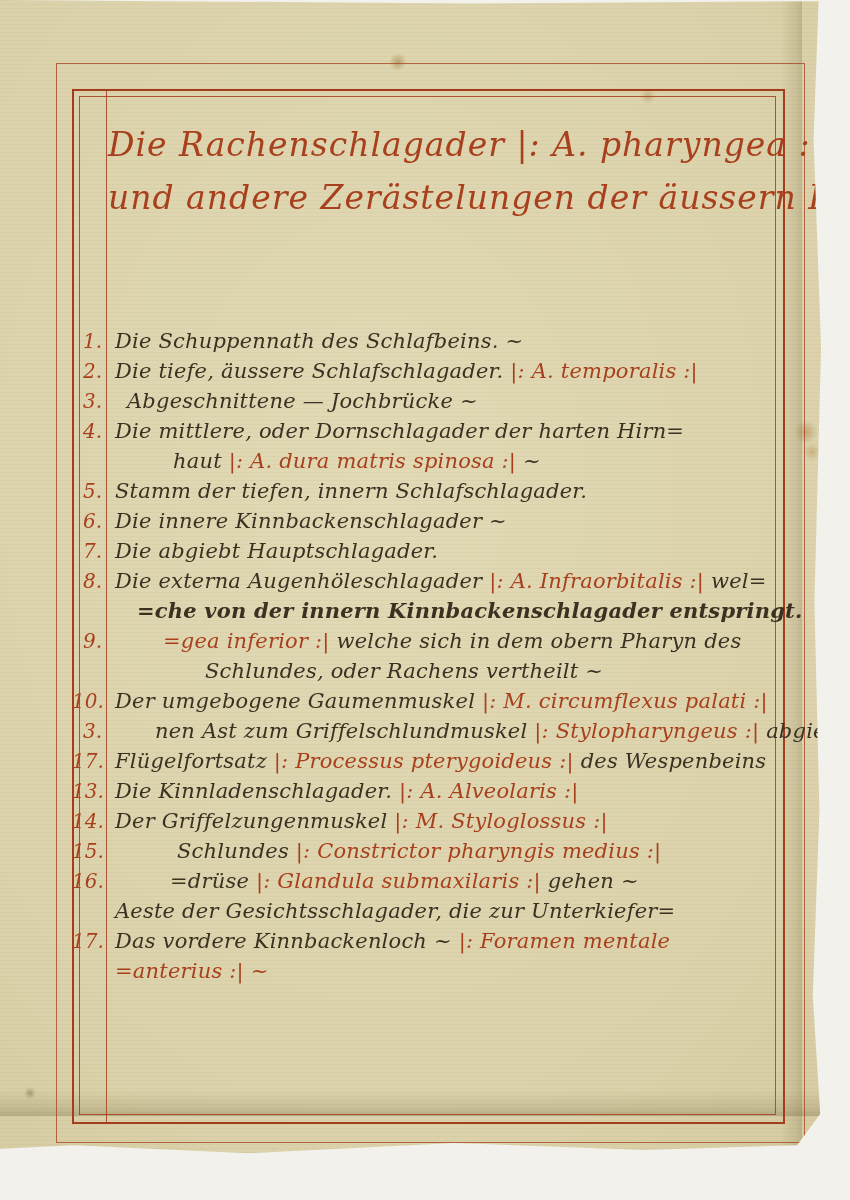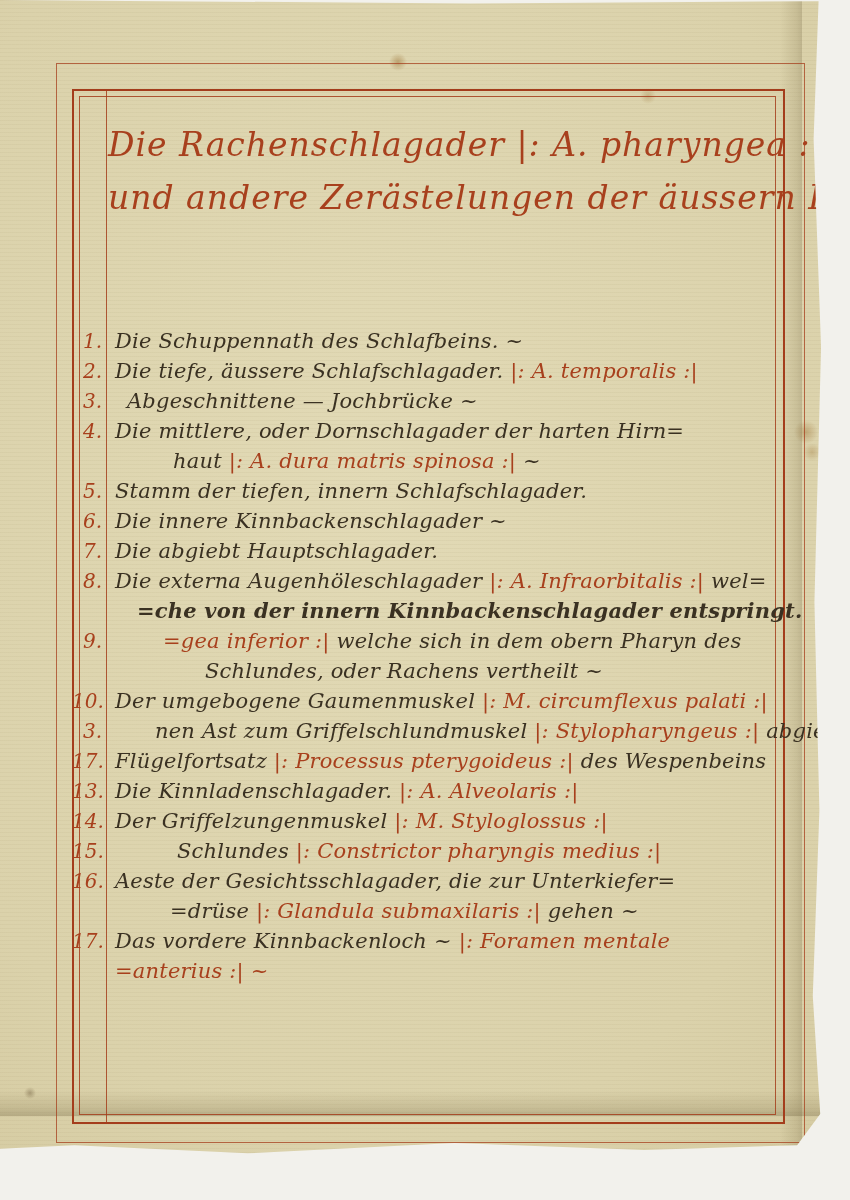--- a/index.html
+++ b/index.html
@@ -196,22 +196,22 @@
         </div>
         <div class="item">
           <div class="item-num">15.</div>
           <div class="item-body">
             <div class="line" style="margin-left: 62px;"><span class="ink-dark">Schlundes </span><span class="ink-red">|: Constrictor pharyngis medius :|</span></div>
           </div>
         </div>
         <div class="item">
           <div class="item-num">16.</div>
           <div class="item-body">
+            <div class="line" style="margin-left: 55px;"><span class="ink-dark">=drüse </span><span class="ink-red">|: Glandula submaxilaris :|</span><span class="ink-dark"> gehen ~</span></div>
             <div class="line"><span class="ink-dark">Aeste der Gesichtsschlagader, die zur Unterkiefer=</span></div>
-            <div class="line" style="margin-left: 55px;"><span class="ink-dark">=drüse </span><span class="ink-red">|: Glandula submaxilaris :|</span><span class="ink-dark"> gehen ~</span></div>
           </div>
         </div>
         <div class="item">
           <div class="item-num">17.</div>
           <div class="item-body">
             <div class="line"><span class="ink-dark">Das vordere Kinnbackenloch ~  </span><span class="ink-red">|: Foramen mentale</span></div>
             <div class="line" style="text-align: left; margin-left: 0px;"><span class="ink-red">=anterius :| ~</span></div>
           </div>
         </div>
       </div>

